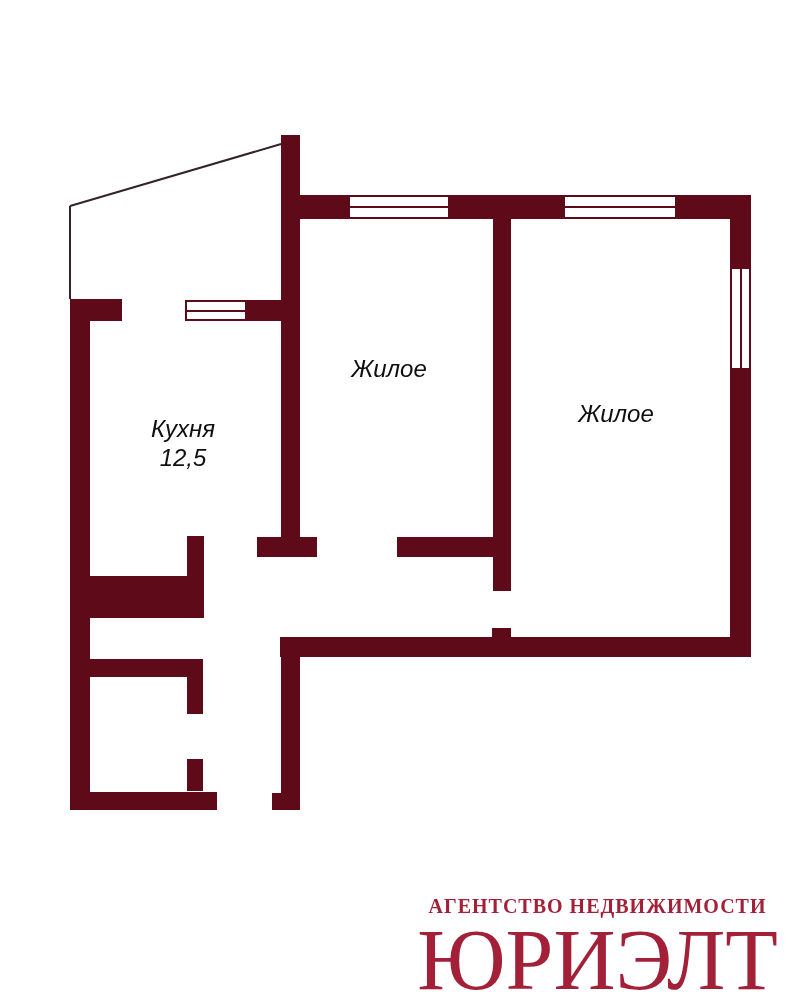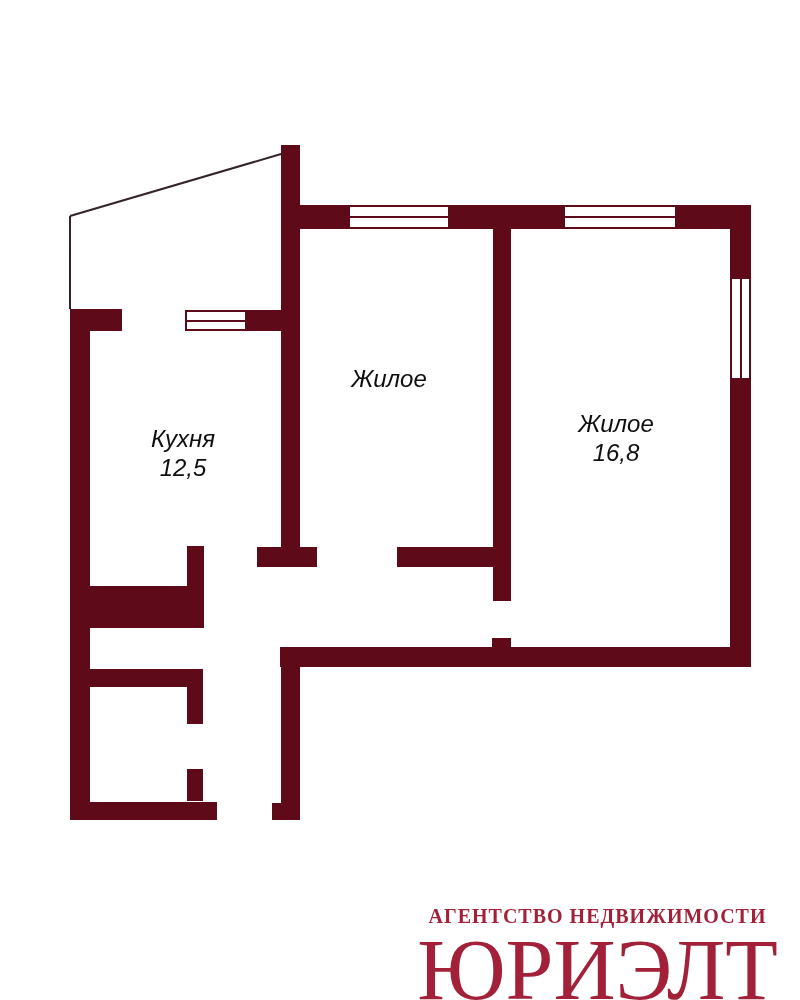--- a/index.html
+++ b/index.html
@@ -1,21 +1,21 @@
 <!DOCTYPE html>
 <html style="--bg: #ffffff; --wall: #5e0a18; --line: #35232a; --labelc: #0f0f0f; --logoc: #a32138;"><head>
 <meta charset="utf-8">
 <style>
   html,body{margin:0;padding:0;}
   body{
     width:800px;height:1000px;position:relative;overflow:hidden;
     background:var(--bg,#fff);
     font-family:"Liberation Sans", sans-serif;
   }
-  #plan{position:absolute;left:0;top:14px;width:800px;height:788px;}
+  #plan{position:absolute;left:0;top:4px;width:800px;height:788px;}
   .wall{position:absolute;background:var(--wall);}
   .window{position:absolute;background:#fff;border:2px solid var(--wall);box-sizing:border-box;}
   .window .mid{position:absolute;background:var(--wall);}
   .window.h .mid{left:-1px;right:-1px;top:50%;height:2px;margin-top:-1px;}
   .window.v .mid{top:-1px;bottom:-1px;left:50%;width:2px;margin-left:-1px;}
   .thin-line{position:absolute;height:2px;background:var(--line);transform-origin:0 50%;}
   .room-label{
     position:absolute;width:170px;text-align:center;
     font-style:italic;font-size:24px;line-height:29px;color:var(--labelc);
   }
@@ -33,21 +33,20 @@
 <body>
 
 <div id="plan">
 
   <div class="room-label label-living1">
     <div>Жилое</div>
   </div>
 
   <div class="room-label label-living2">
     <div>Жилое</div>
-    <div>16,8</div>
   </div>
 
   <div class="room-label label-kitchen">
     <div>Кухня</div>
     <div>12,5</div>
   </div>
 
   <div class="logo">
     <div class="tagline">АГЕНТСТВО НЕДВИЖИМОСТИ</div>
     <div class="brand">ЮРИЭЛТ</div>

